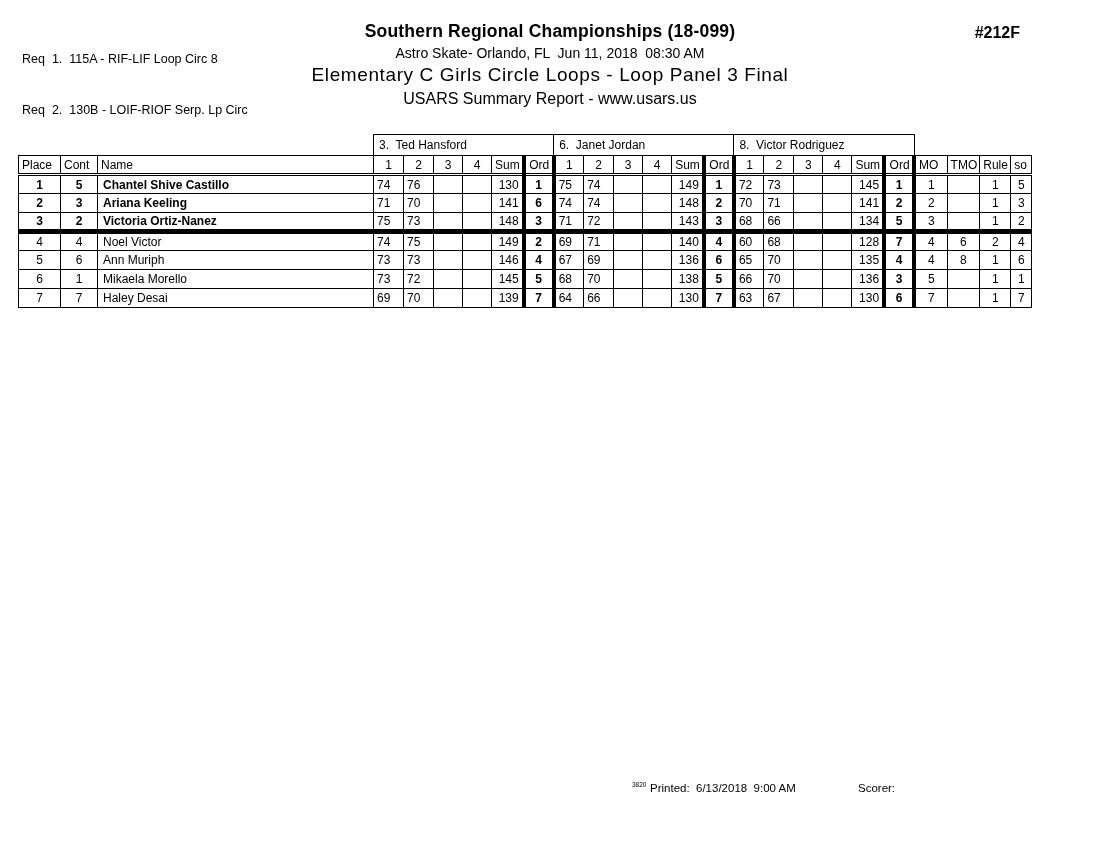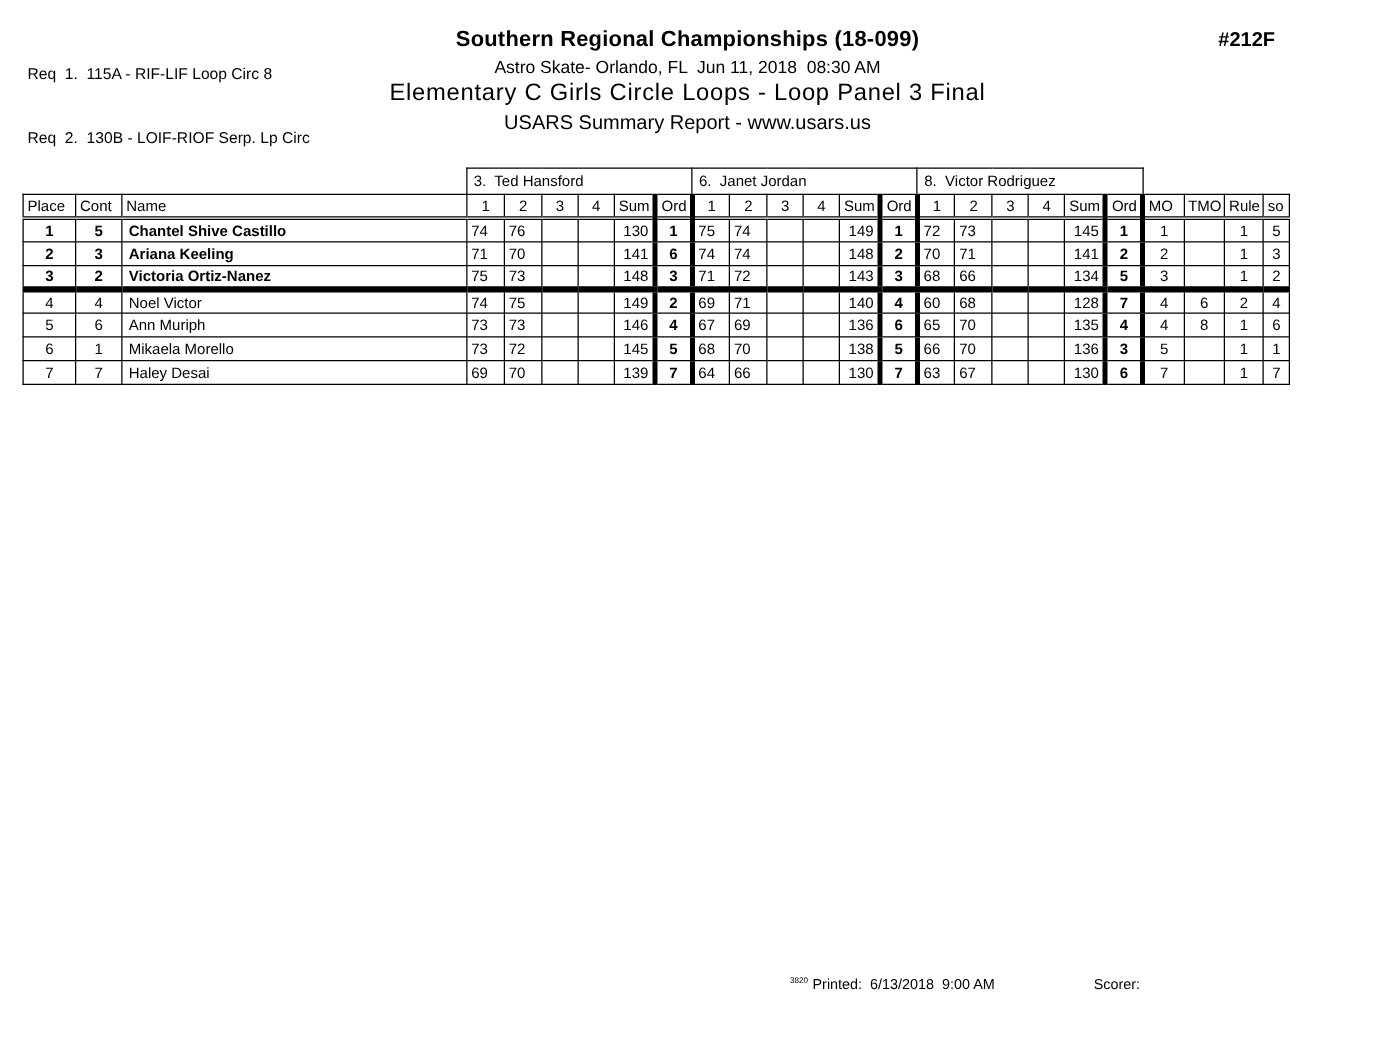--- a/index.html
+++ b/index.html
@@ -34,21 +34,21 @@
   .c-trial { padding-left: 3px; }
   .c-sum   { text-align: right; padding-right: 3px; }
   .c-ord   { border-left: 4px solid #000; border-right: 4px solid #000; text-align: center; font-weight: bold; }
   tr.colhead th.c-ord { font-weight: normal; }
   .c-small { text-align: center; }
   tr.sep-row td { border-top: 5px solid #000; }
   .bold-row .c-place, .bold-row .c-cont, .bold-row .c-name { font-weight: bold; }
 
   .foot-code    { position: absolute; left: 632px; top: 781px; font-size: 6.5px; }
   .foot-printed { position: absolute; left: 650px; top: 782px; font-size: 11.5px; white-space: pre; }
-  .foot-scorer  { position: absolute; left: 858px; top: 782px; font-size: 11.5px; margin-left: 17px; }
+  .foot-scorer  { position: absolute; left: 858px; top: 782px; font-size: 11.5px; }
 </style>
 </head>
 <body>
 
 <div>
 
   <div class="req-block">
     <div>Req  1.  115A - RIF-LIF Loop Circ 8</div>
     <div>Req  2.  130B - LOIF-RIOF Serp. Lp Circ</div>
   </div>

